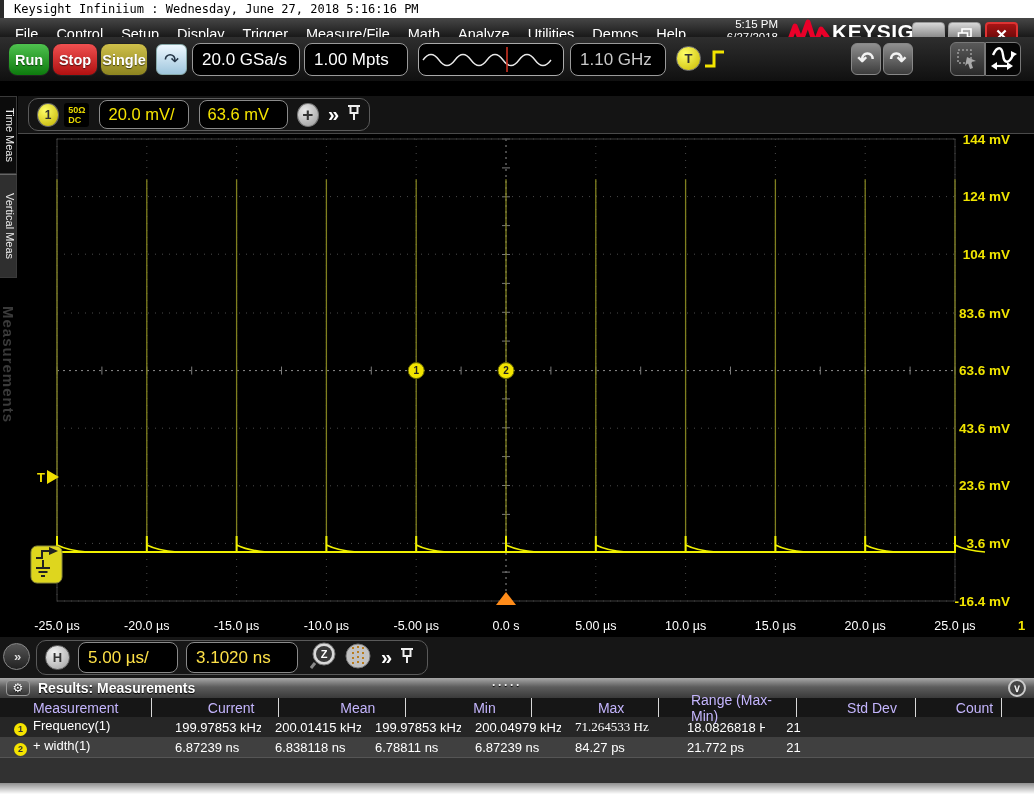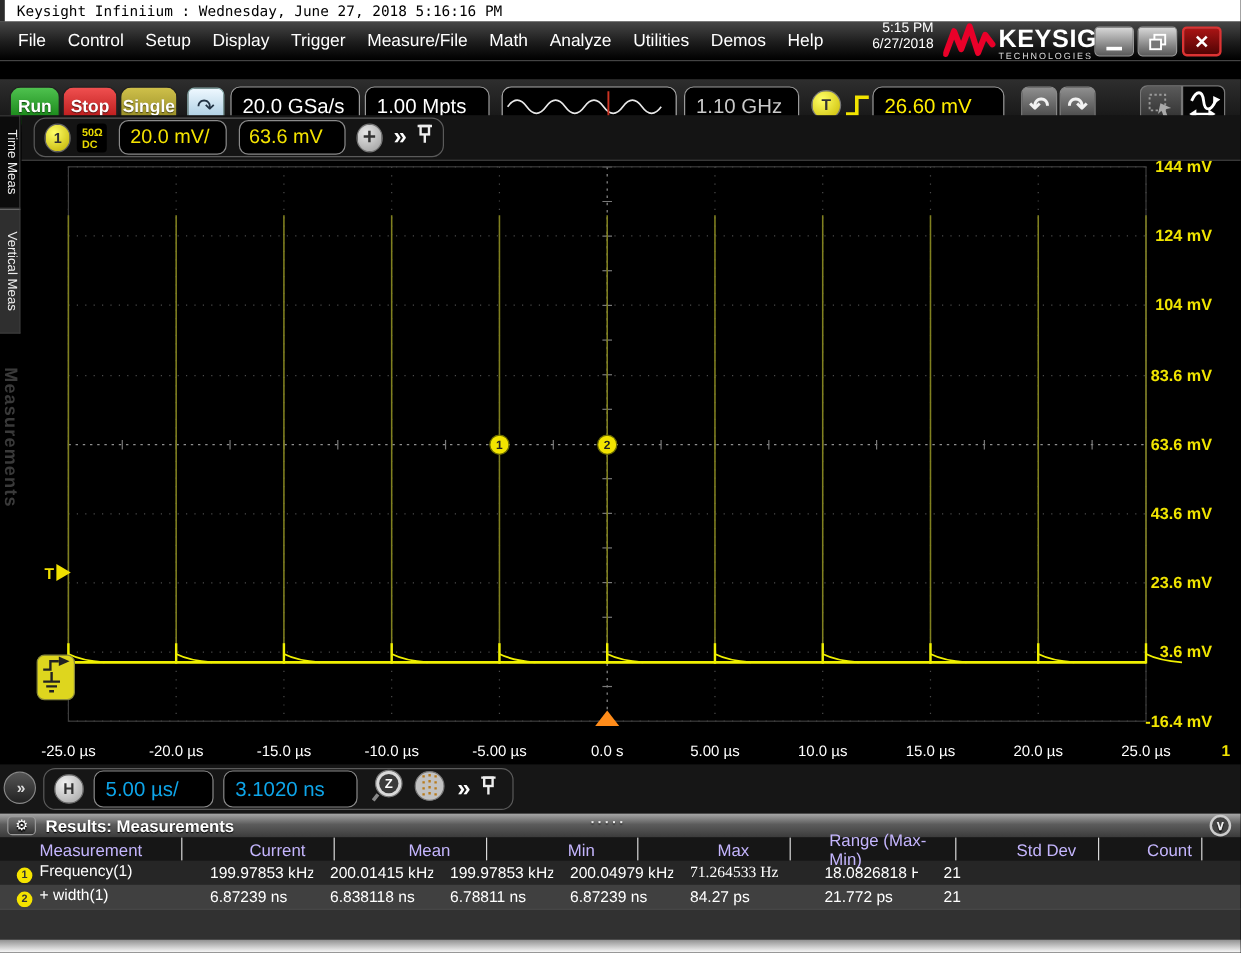--- a/index.html
+++ b/index.html
@@ -24,21 +24,21 @@
   #brand-name { color:#fff; font-weight:bold; font-size:21px; letter-spacing:.5px; line-height:19px; }
   #brand-sub { color:#ddd; font-size:7.5px; letter-spacing:1.6px; }
   .winbtn { position:absolute; top:4px; width:33px; height:25px; border-radius:4px;
     border:1px solid #999; background:linear-gradient(#d8d8d8,#5a5a5a);
     display:flex; align-items:center; justify-content:center; }
   #btn-close { background:linear-gradient(#a81414,#520404); border:2px solid #d33;
     color:#fff; font-weight:bold; font-size:15px; }
   #btn-min span { display:block; width:13px; height:3px; background:#fff; margin-top:11px; }
 
   
-  #toolbar { left:0; top:66px; width:1034px; height:45px;
+  #toolbar { left:0; top:37px; width:1034px; height:45px;
     background:linear-gradient(#2e2e2e,#101010); border-bottom:1px solid #000; }
   .tb { position:absolute; top:6px; height:33px; }
   .runbtn { border-radius:9px; color:#fff; font-size:14.5px; font-weight:bold;
     display:flex; align-items:center; justify-content:center; border:1px solid #222;
     text-shadow:0 1px 1px rgba(0,0,0,.6); }
   #btn-run   { left:8px;  width:42px; background:linear-gradient(#4fc24f,#0d7a0d); }
   #btn-stop  { left:52px; width:46px; background:linear-gradient(#f05050,#b01010); }
   #btn-single{ left:100px;width:48px; background:linear-gradient(#cfc04a,#8d8420); }
   #btn-touch { left:156px; width:31px; height:31px; top:7px; border-radius:6px;
     background:linear-gradient(#eef8ff,#9fc6dd); border:1px solid #8aa;
@@ -99,21 +99,21 @@
   #hbar { left:0; top:637px; width:1034px; height:41px; background:#161616; }
   #hbar-exp { left:3px; top:6px; width:27px; height:27px; border-radius:50%;
     background:linear-gradient(#555,#222); border:1px solid #888; color:#ddd;
     font-size:13px; font-weight:bold; display:flex; align-items:center; justify-content:center; letter-spacing:-2px;}
   #h-group { position:absolute; left:36px; top:3px; width:392px; height:35px;
     border:1px solid #5a5a5a; border-radius:10px; display:flex; align-items:center; padding:0 8px; }
   #h-circ { width:25px; height:25px; border-radius:50%; border:1px solid #666;
     background:radial-gradient(circle at 35% 30%, #f2f2f2,#9f9f9f); color:#333;
     font-weight:bold; font-size:13px; display:flex; align-items:center; justify-content:center; }
   .hfield { background:#000; border:1px solid #8a8a8a; border-radius:8px; height:31px;
-    color:#0ea5e9; font-size:17px; display:flex; align-items:center; padding-left:9px; margin-left:8px; }
+    color:#fde047; font-size:17px; display:flex; align-items:center; padding-left:9px; margin-left:8px; }
   #h-scale { width:100px; } #h-pos { width:112px; }
   #zoom-circ { margin-left:12px; }
   #dots-circ { margin-left:6px; }
 
   
   #res-header { left:0; top:678px; width:1034px; height:20px;
     background:linear-gradient(#a8a8a8,#5c5c5c 45%,#3a3a3a); color:#fff;
     display:flex; align-items:center; font-size:14px; font-weight:bold;
     text-shadow:0 1px 1px #000; }
   #gear-btn { width:24px; height:16px; margin:0 8px 0 6px; border-radius:4px;
@@ -205,21 +205,20 @@
         <line x1="88" y1="3" x2="88" y2="28" stroke="#cc3322" stroke-width="1.6"></line>
       </svg>
     </div>
     <div class="tb field" id="f-bw">1.10 GHz</div>
     <div class="tb" id="trig-circ">T</div>
     <div class="tb" id="trig-edge">
       <svg width="24" height="24" viewBox="0 0 24 24">
           <polyline points="2,19 11,19 11,5 21,5" fill="none" stroke="#f2e400" stroke-width="3"></polyline>
         </svg>
     </div>
-    <div class="tb field" id="f-tlev">26.60 mV</div>
     <div class="tb iconbtn" id="btn-undo">
         <span>↶</span>
       </div>
     <div class="tb iconbtn" id="btn-redo">
         <span>↷</span>
       </div>
     <div class="tb" id="btn-marquee">
       <svg width="26" height="26" viewBox="0 0 26 26">
         <rect x="3" y="4" width="13" height="13" fill="none" stroke="#9a9a9a" stroke-width="1.6" stroke-dasharray="2 2"></rect>
         <polygon points="12,11 21,15 16,16 18,22 15,23 13,17 10,20" fill="#aaa"></polygon>

